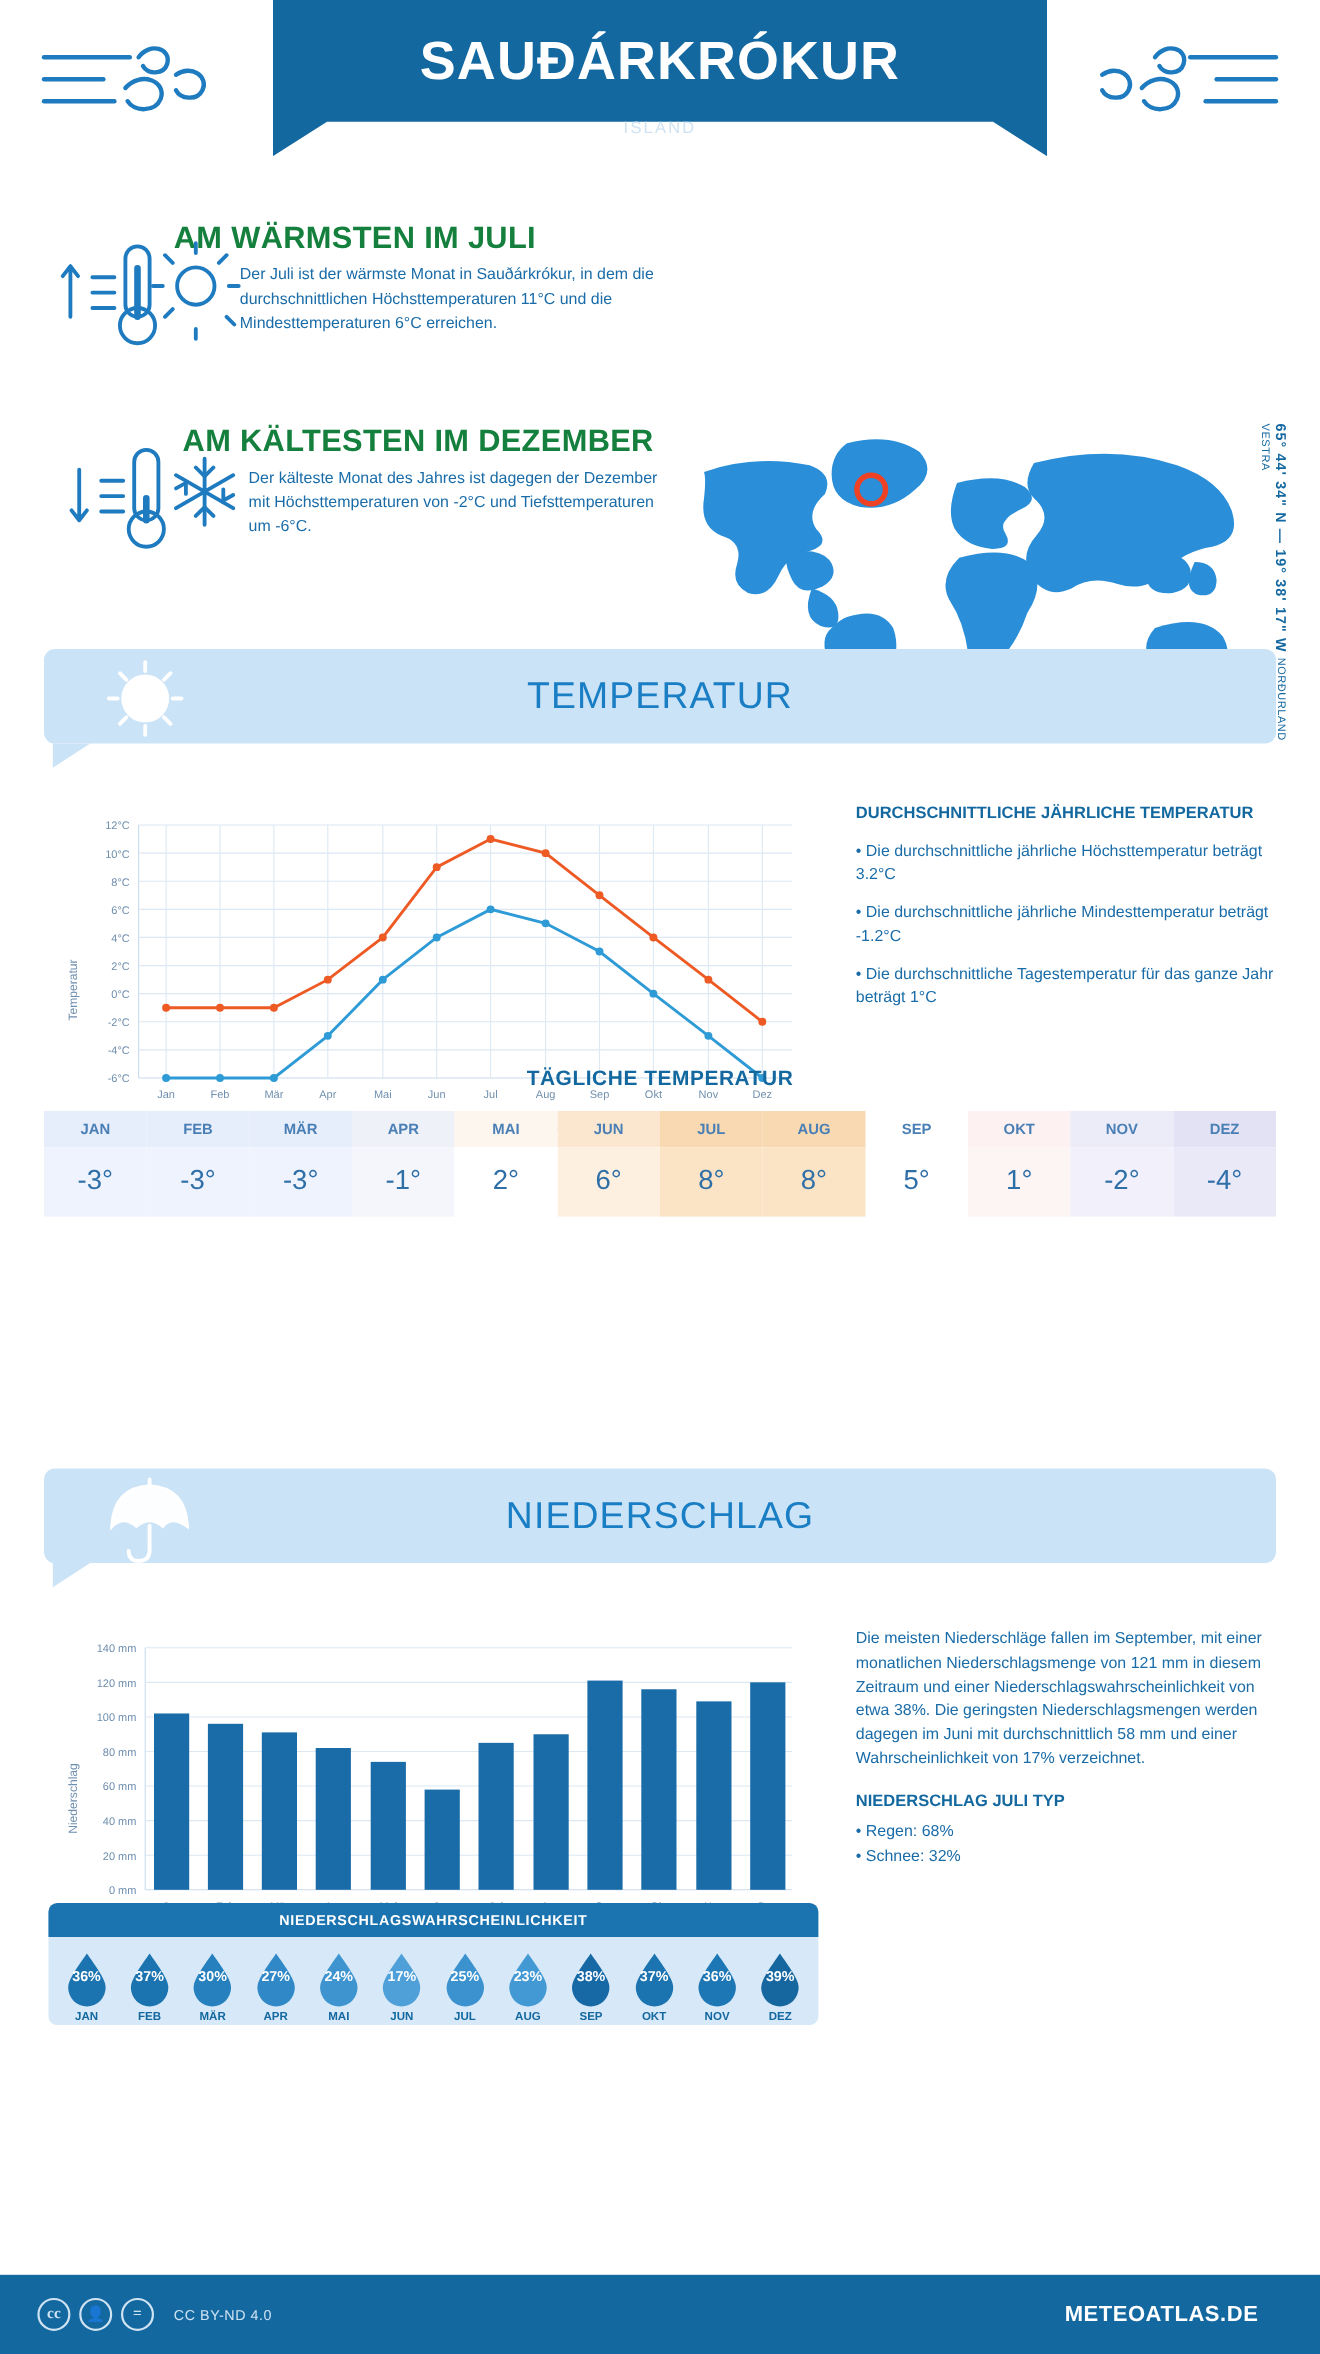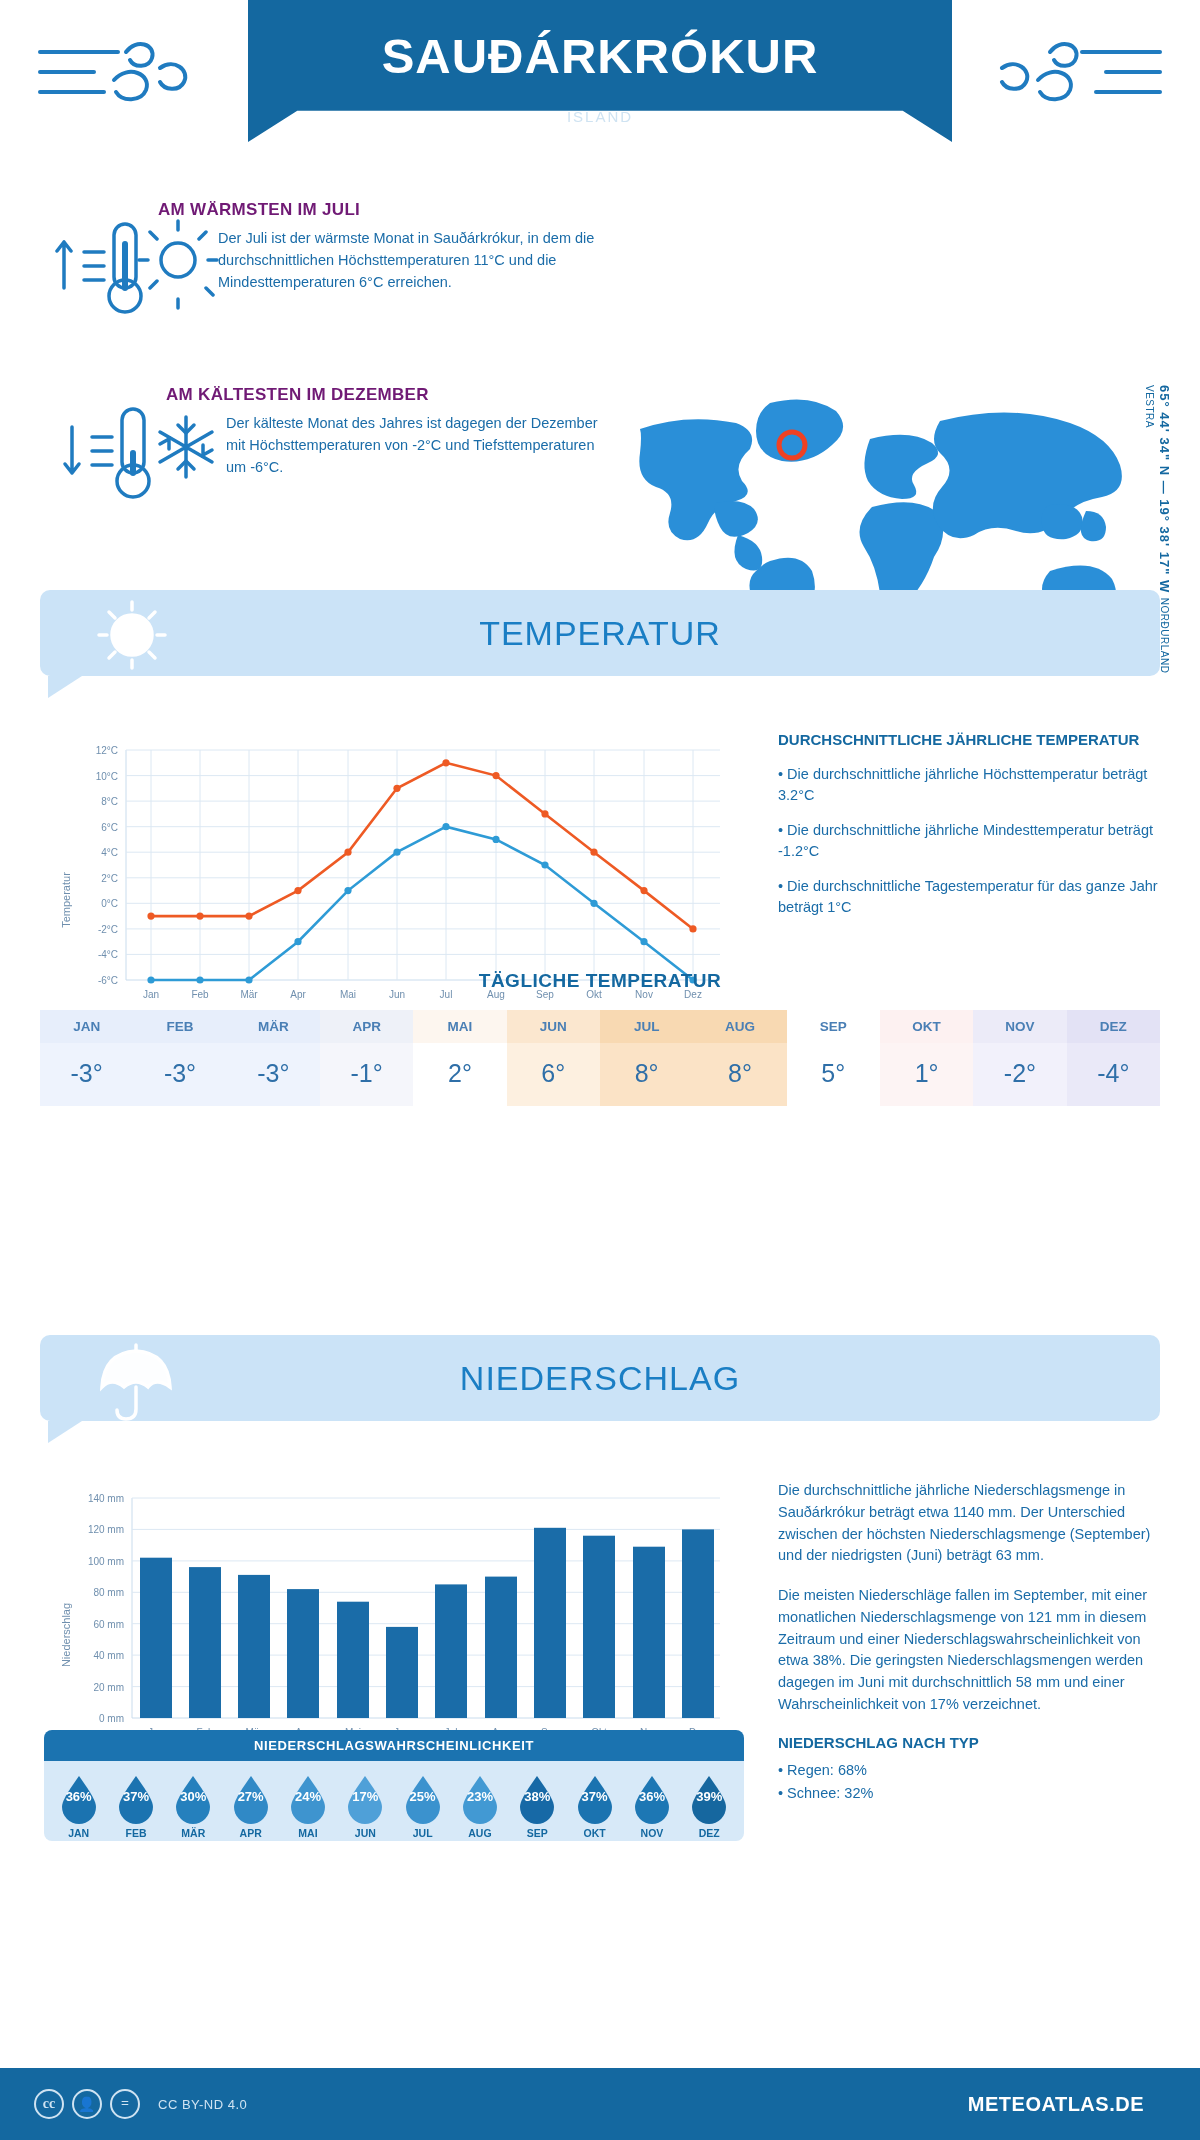--- a/index.html
+++ b/index.html
@@ -30,21 +30,21 @@
   }
   .wind-left { position: absolute; left: 30px; top: 28px; }
   .wind-right { position: absolute; right: 30px; top: 28px; }
 
   
   .info { position: absolute; top: 190px; left: 0; width: 1200px; height: 360px; }
   .info-block { position: absolute; width: 560px; }
   .info-1 { left: 40px; top: 10px; }
   .info-2 { left: 48px; top: 195px; }
   .info-head {
-    font-size: 17px; font-weight: bold; color: #701a75; margin: 0 0 8px 118px;
+    font-size: 28px; font-weight: bold; color: #15803d; margin: 0 0 8px 118px;
     letter-spacing: .3px;
   }
   .info-text {
     font-size: 14.5px; line-height: 1.5; color: #1a6ca8; margin-left: 178px;
     width: 390px;
   }
   .info-icons { position: absolute; left: 10px; top: 8px; }
   .info-icons-2 { position: absolute; left: 10px; top: 8px; }
 
   
@@ -492,23 +492,22 @@
             <text x="650" y="256">Dez</text>
         </g>
         <g>
           <rect x="298" y="281" width="9" height="9" fill="#1a6ca8"></rect>
           <text class="legend-text" x="314" y="290">Niederschlagssumme</text>
         </g>
       </svg>
     </div>
 
     <div class="precip-side">
-      <p class="precip-p">Die durchschnittliche jährliche Niederschlagsmenge in Sauðárkrókur beträgt etwa 1140 mm. Der Unterschied zwischen der höchsten Niederschlagsmenge (September) und der niedrigsten (Juni) beträgt 63 mm.</p>
       <p class="precip-p">Die meisten Niederschläge fallen im September, mit einer monatlichen Niederschlagsmenge von 121 mm in diesem Zeitraum und einer Niederschlagswahrscheinlichkeit von etwa 38%. Die geringsten Niederschlagsmengen werden dagegen im Juni mit durchschnittlich 58 mm und einer Wahrscheinlichkeit von 17% verzeichnet.</p>
-      <div class="precip-type-head">NIEDERSCHLAG NACH TYP</div>
+      <div class="precip-type-head">NIEDERSCHLAG JULI TYP</div>
       <div class="precip-type-item">• Regen: 68%</div>
       <div class="precip-type-item">• Schnee: 32%</div>
     </div>
 
     <div class="prob-box">
       <div class="prob-head">NIEDERSCHLAGSWAHRSCHEINLICHKEIT</div>
       <div class="prob-body">
         <div class="prob-cell">
           <div class="drop">
             <svg width="48" height="52" viewBox="0 0 48 52">

